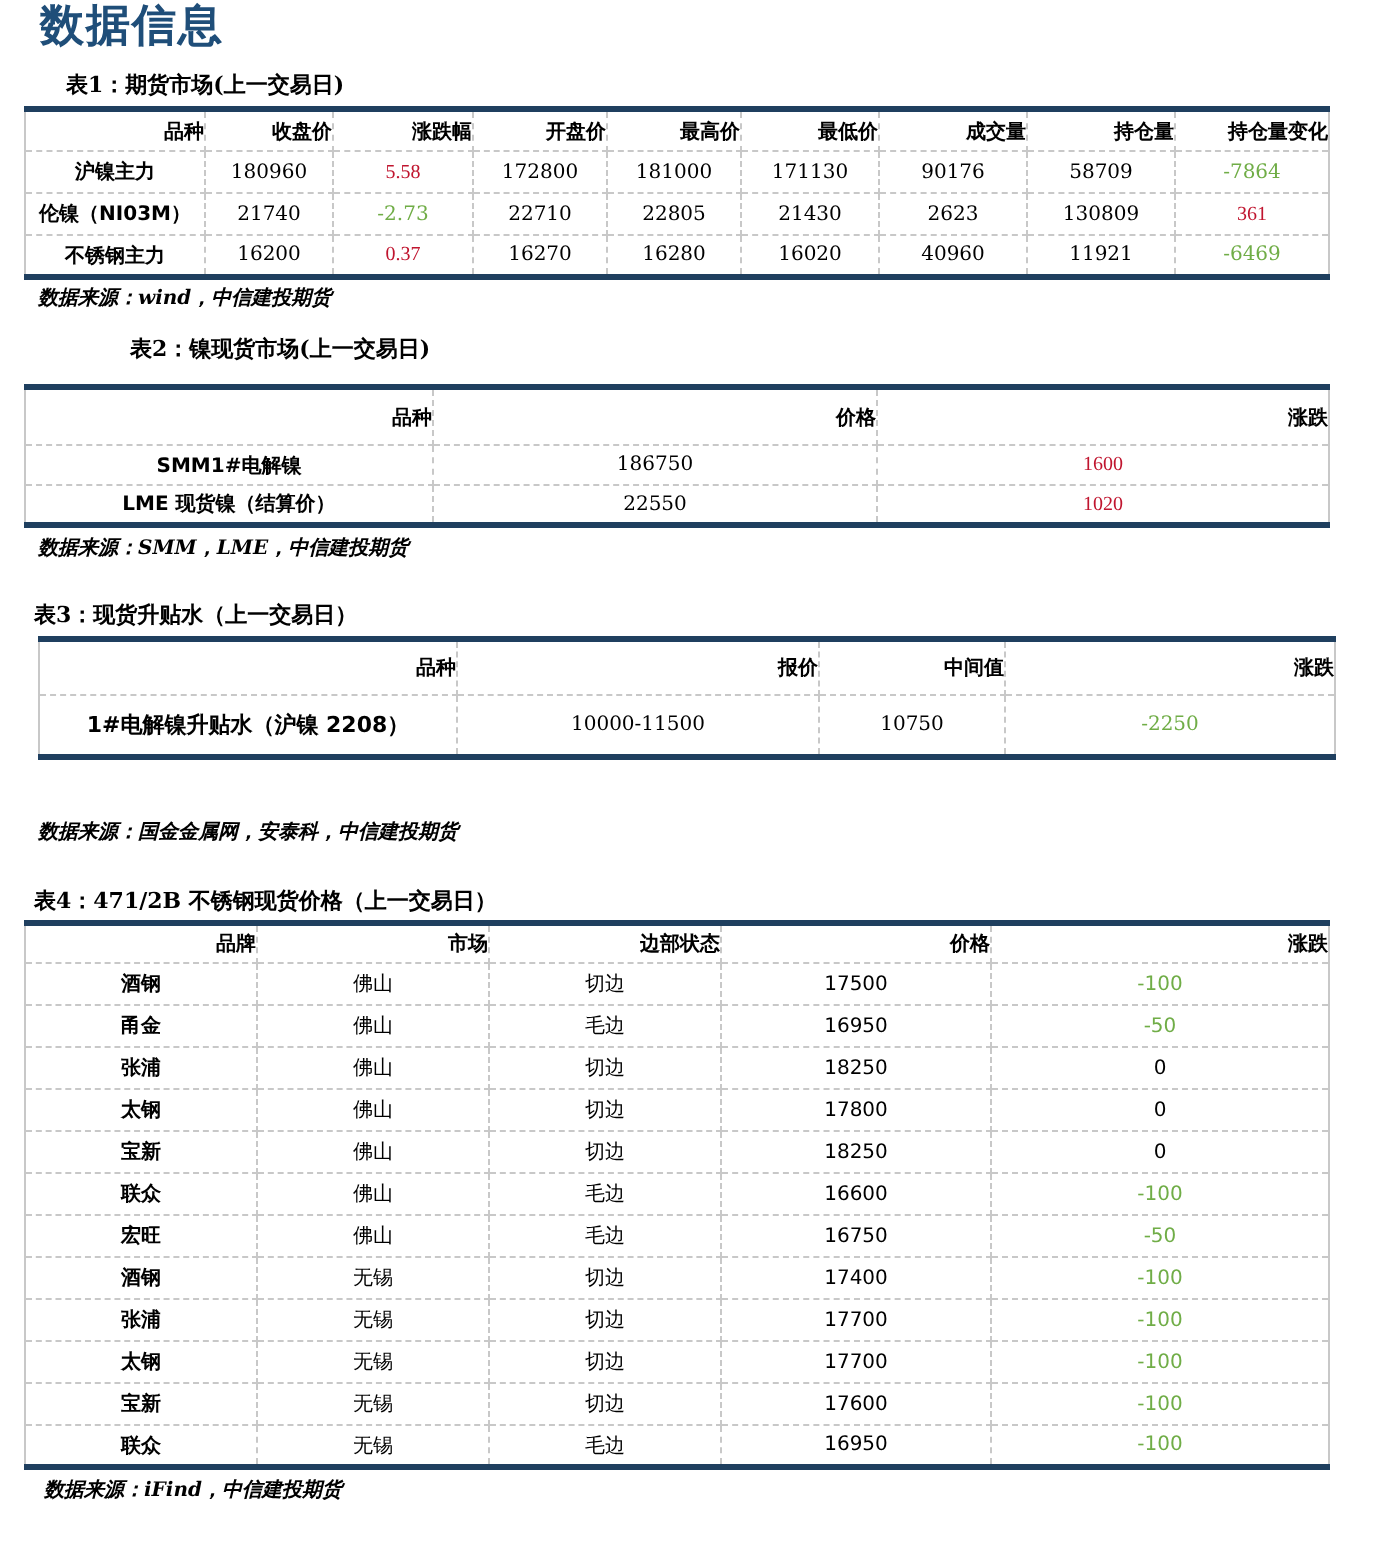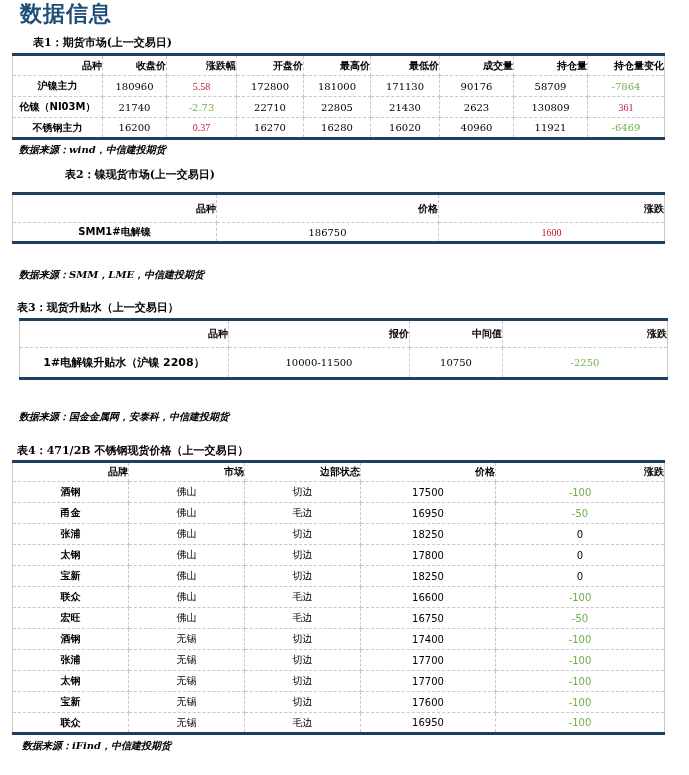--- a/index.html
+++ b/index.html
@@ -99,20 +99,25 @@
       <tr style="height:29px">
     <th>品种</th>
     <th>价格</th>
     <th>涨跌</th>
   </tr>
   <tr style="height:20px">
     <td class="bold">SMM1#电解镍</td>
     <td>186750</td>
     <td class="up">1600</td>
   </tr>
+  <tr style="height:20px">
+    <td class="bold">LME 现货镍（结算价）</td>
+    <td>22550</td>
+    <td class="up">1020</td>
+  </tr>
 </tbody>
   </table>
 <div class="src" style="left:19px;top:269px;">数据来源：SMM，LME，中信建投期货</div>
 
 <div class="tbl-caption" style="left:17px;top:301px;">表3：现货升贴水（上一交易日）</div>
 <table style="left:19px;top:318px;width:648px;">
   <colgroup>
       <col style="width:209px">
       <col style="width:181px">
       <col style="width:93px">

